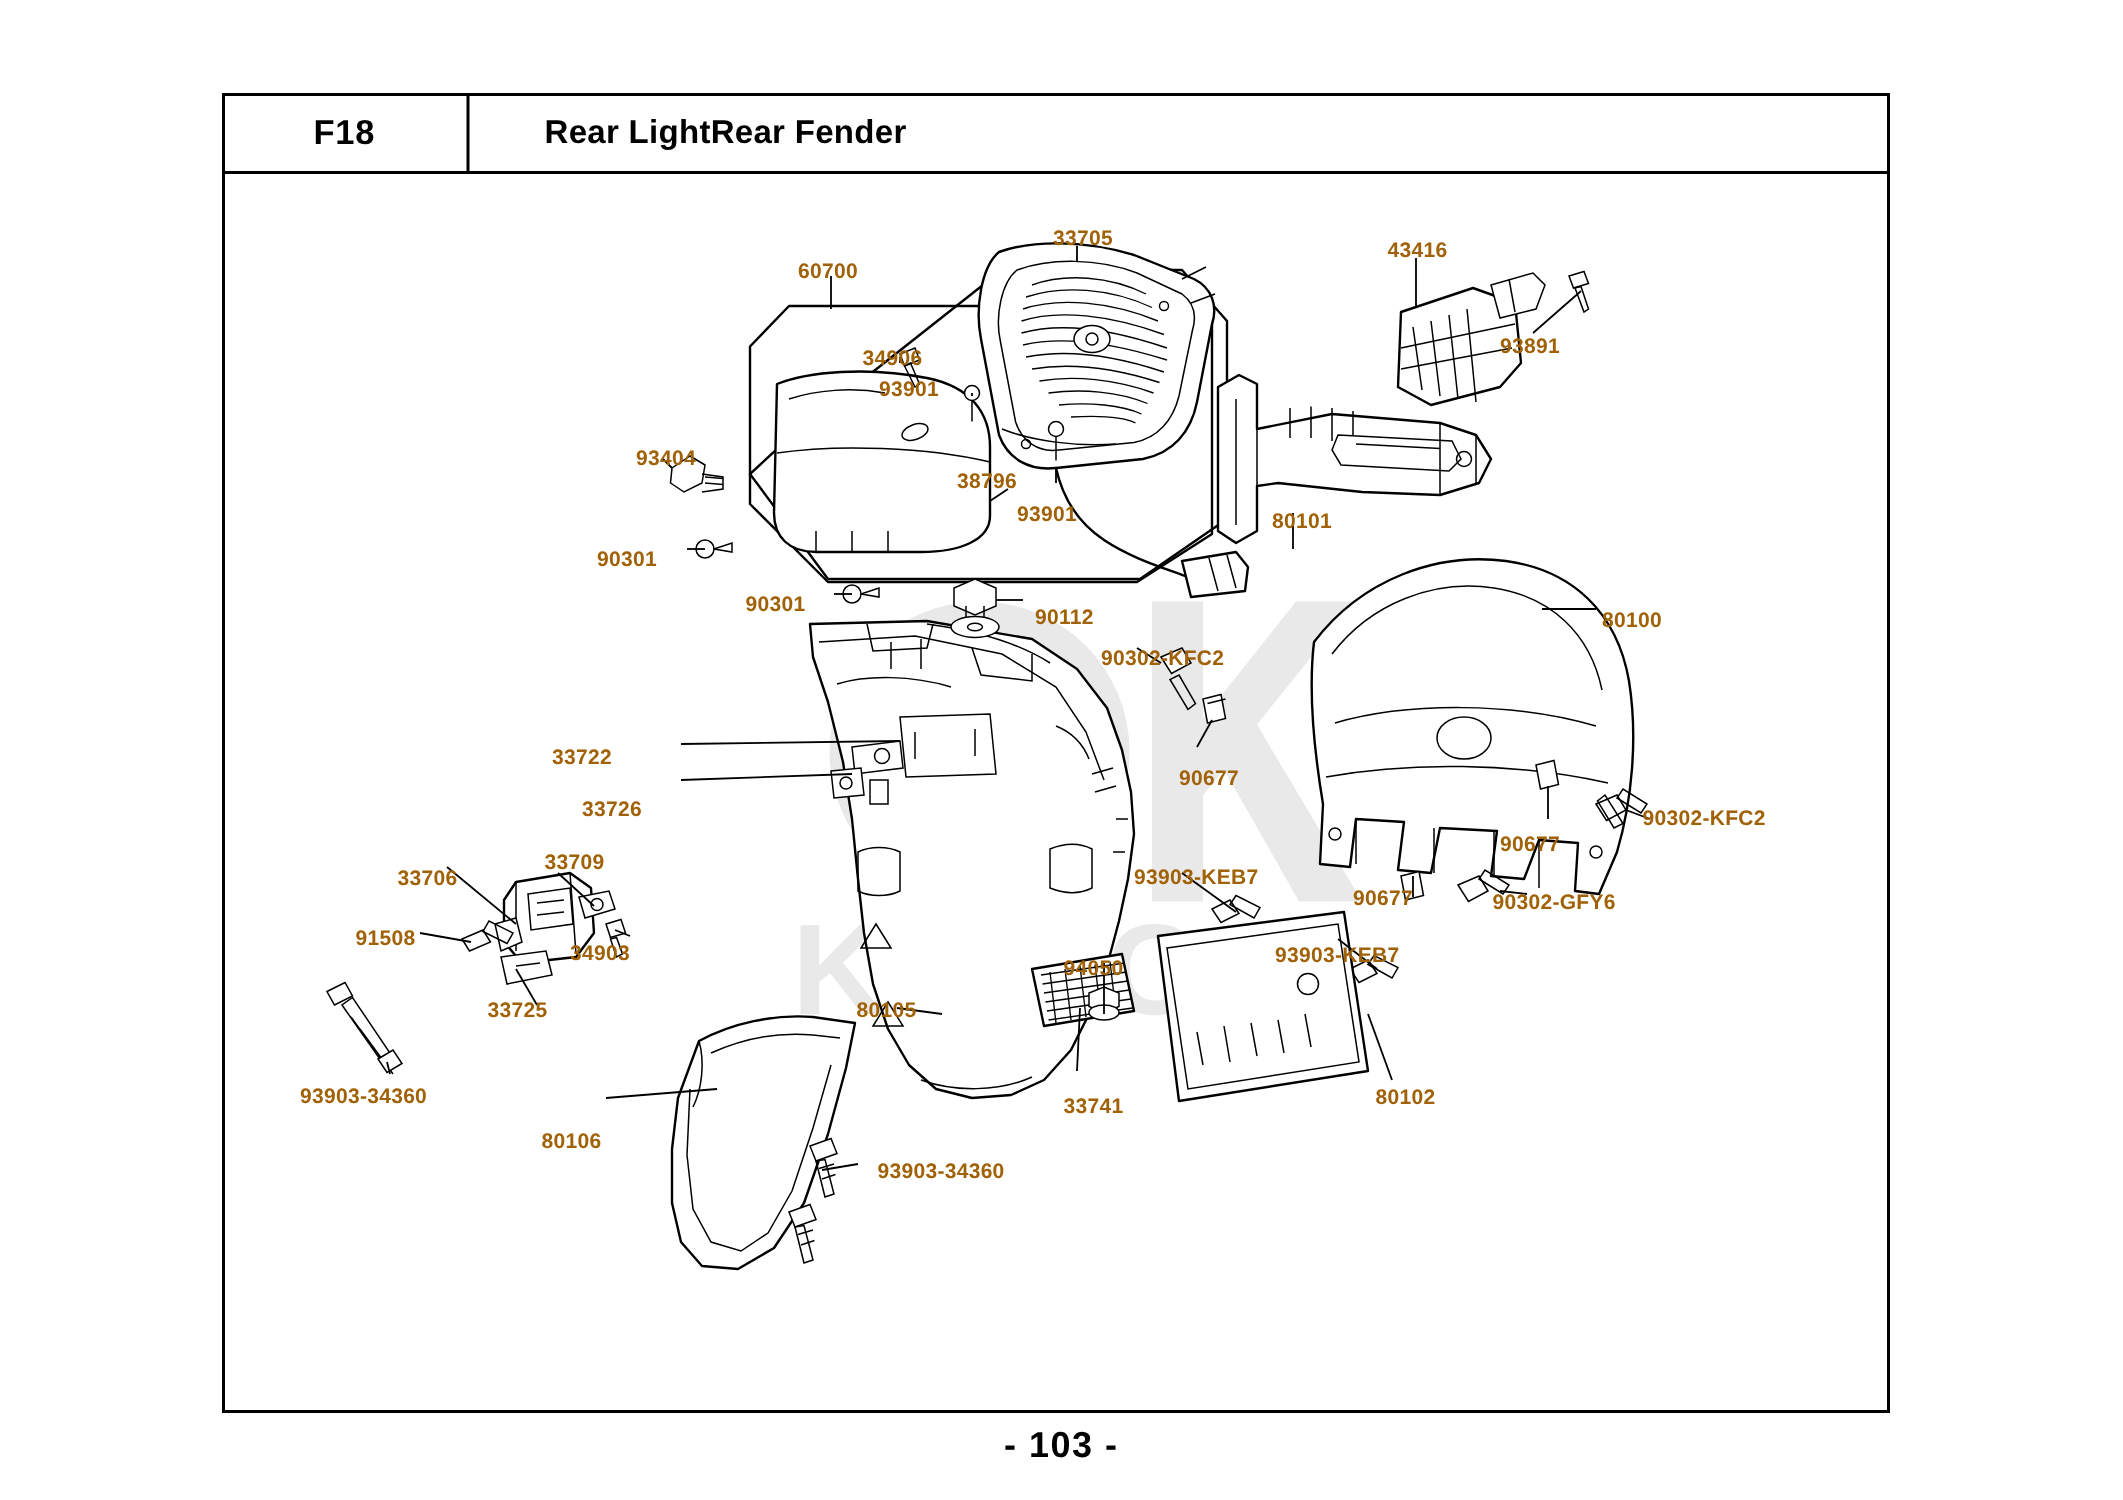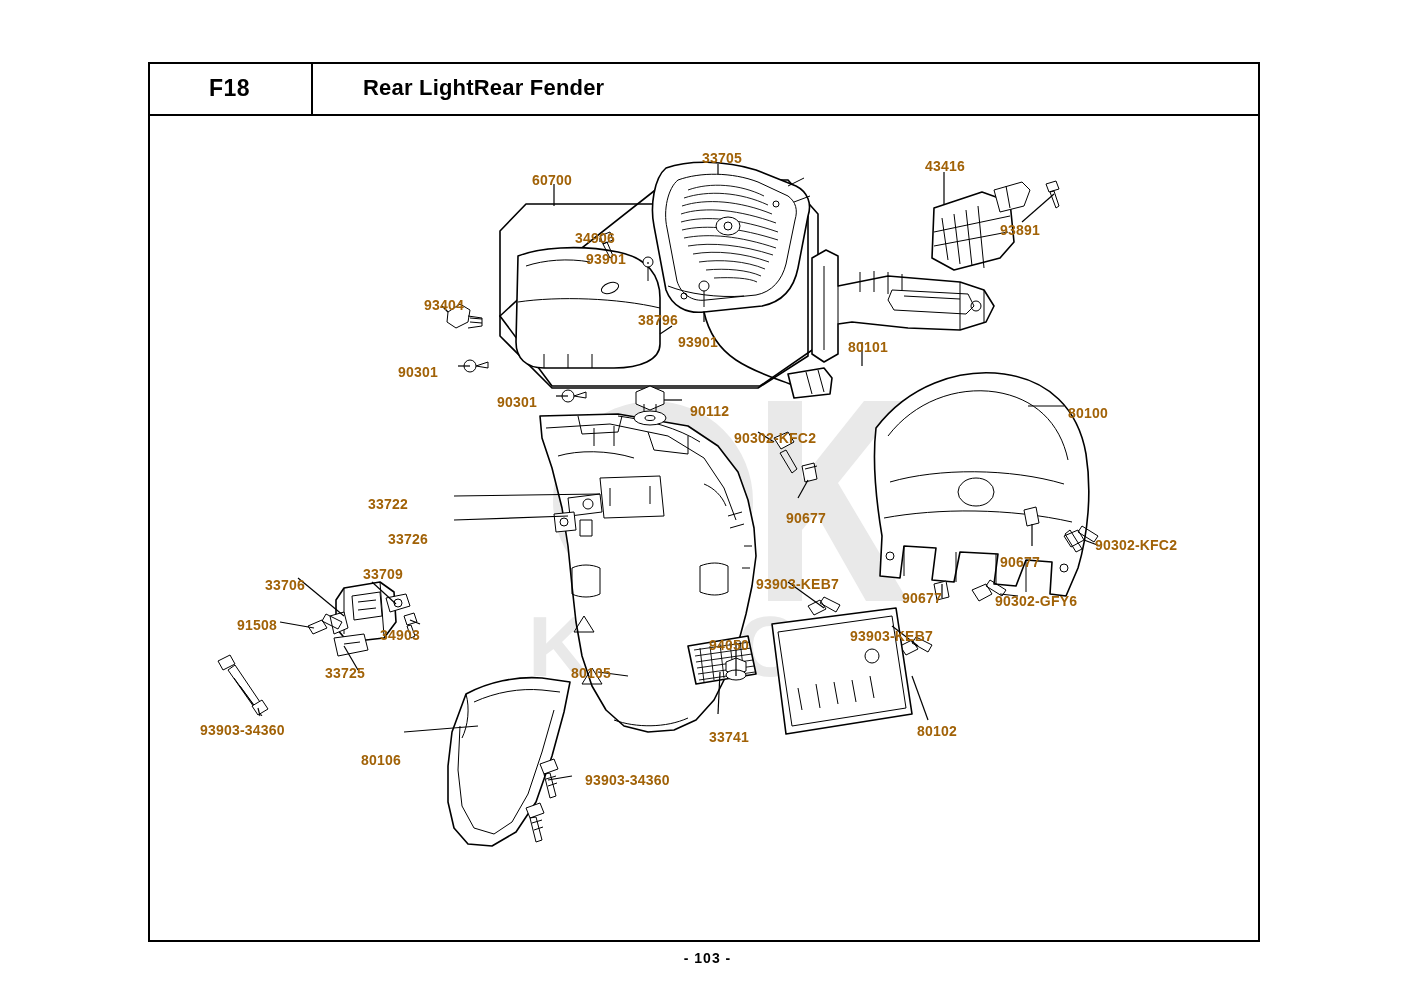--- a/index.html
+++ b/index.html
@@ -65,21 +65,21 @@
     font-size: 22px;
     font-weight: bold;
     letter-spacing: 0.2px;
   }
   .page-number {
     position: absolute;
     left: 0;
     top: 950px;
     width: 1415px;
     text-align: center;
-    font-size: 14px;
+    font-size: 24px;
     font-weight: bold;
     letter-spacing: 1px;
   }
   
   .lbl {
     position: absolute;
     font-size: 14px;
     font-weight: bold;
     white-space: nowrap;
     letter-spacing: 0.2px;

